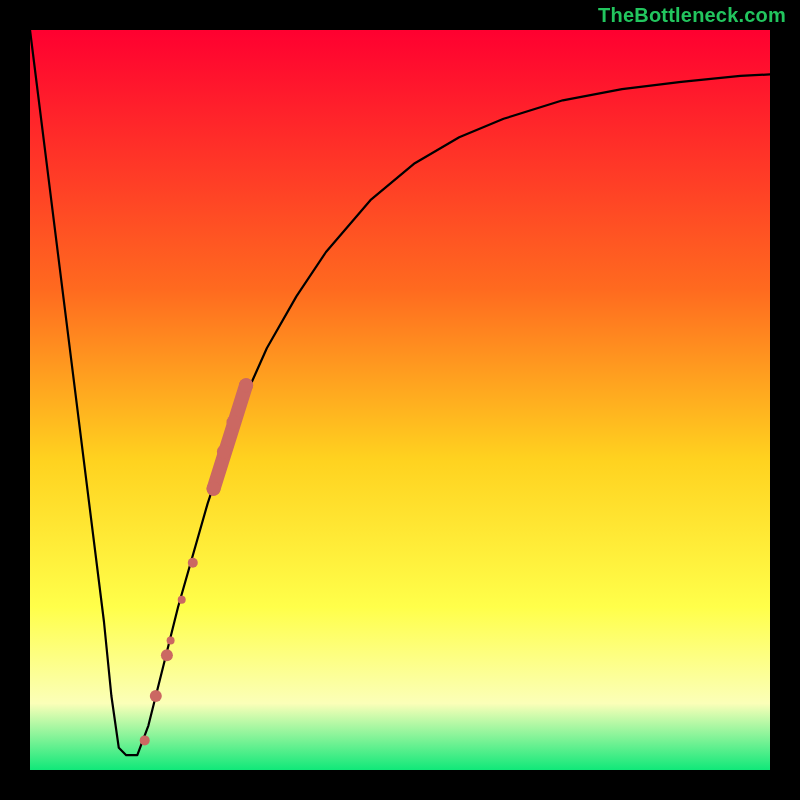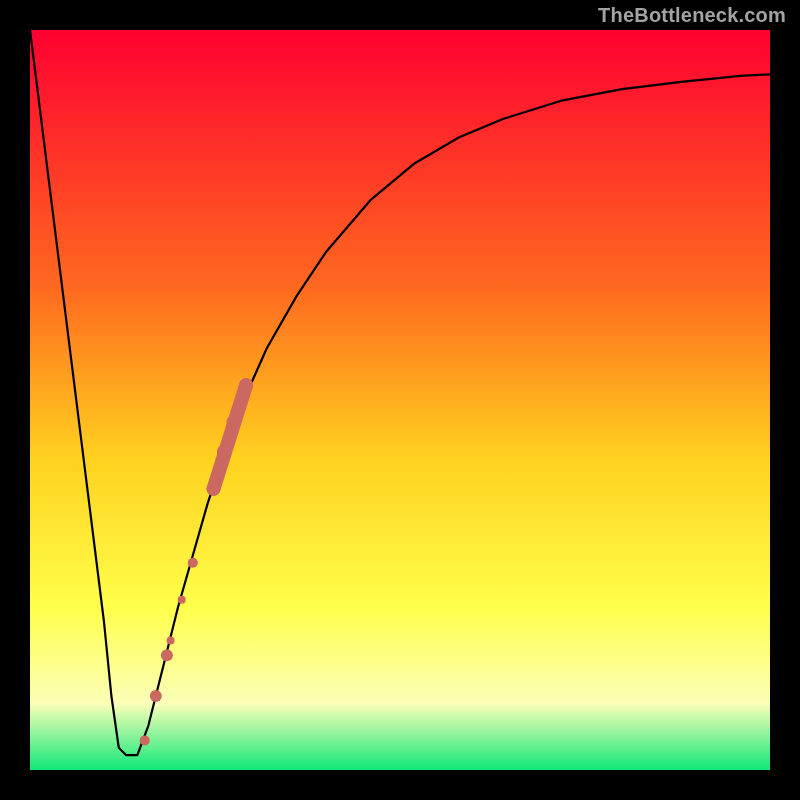--- a/index.html
+++ b/index.html
@@ -18,21 +18,21 @@
   svg {
     display: block;
   }
   .watermark {
     position: absolute;
     top: 4px;
     right: 14px;
     font-family: Arial, Helvetica, sans-serif;
     font-size: 20px;
     font-weight: 600;
-    color: #a3a3a3;
+    color: #22c55e;
     letter-spacing: 0.2px;
   }
 </style>
 </head>
 <body>
 <div class="wrap">
 
 <svg id="chart-svg" width="800" height="800" viewBox="0 0 800 800">
   <defs>
     <linearGradient id="bg-grad" x1="0" y1="0" x2="0" y2="1">

